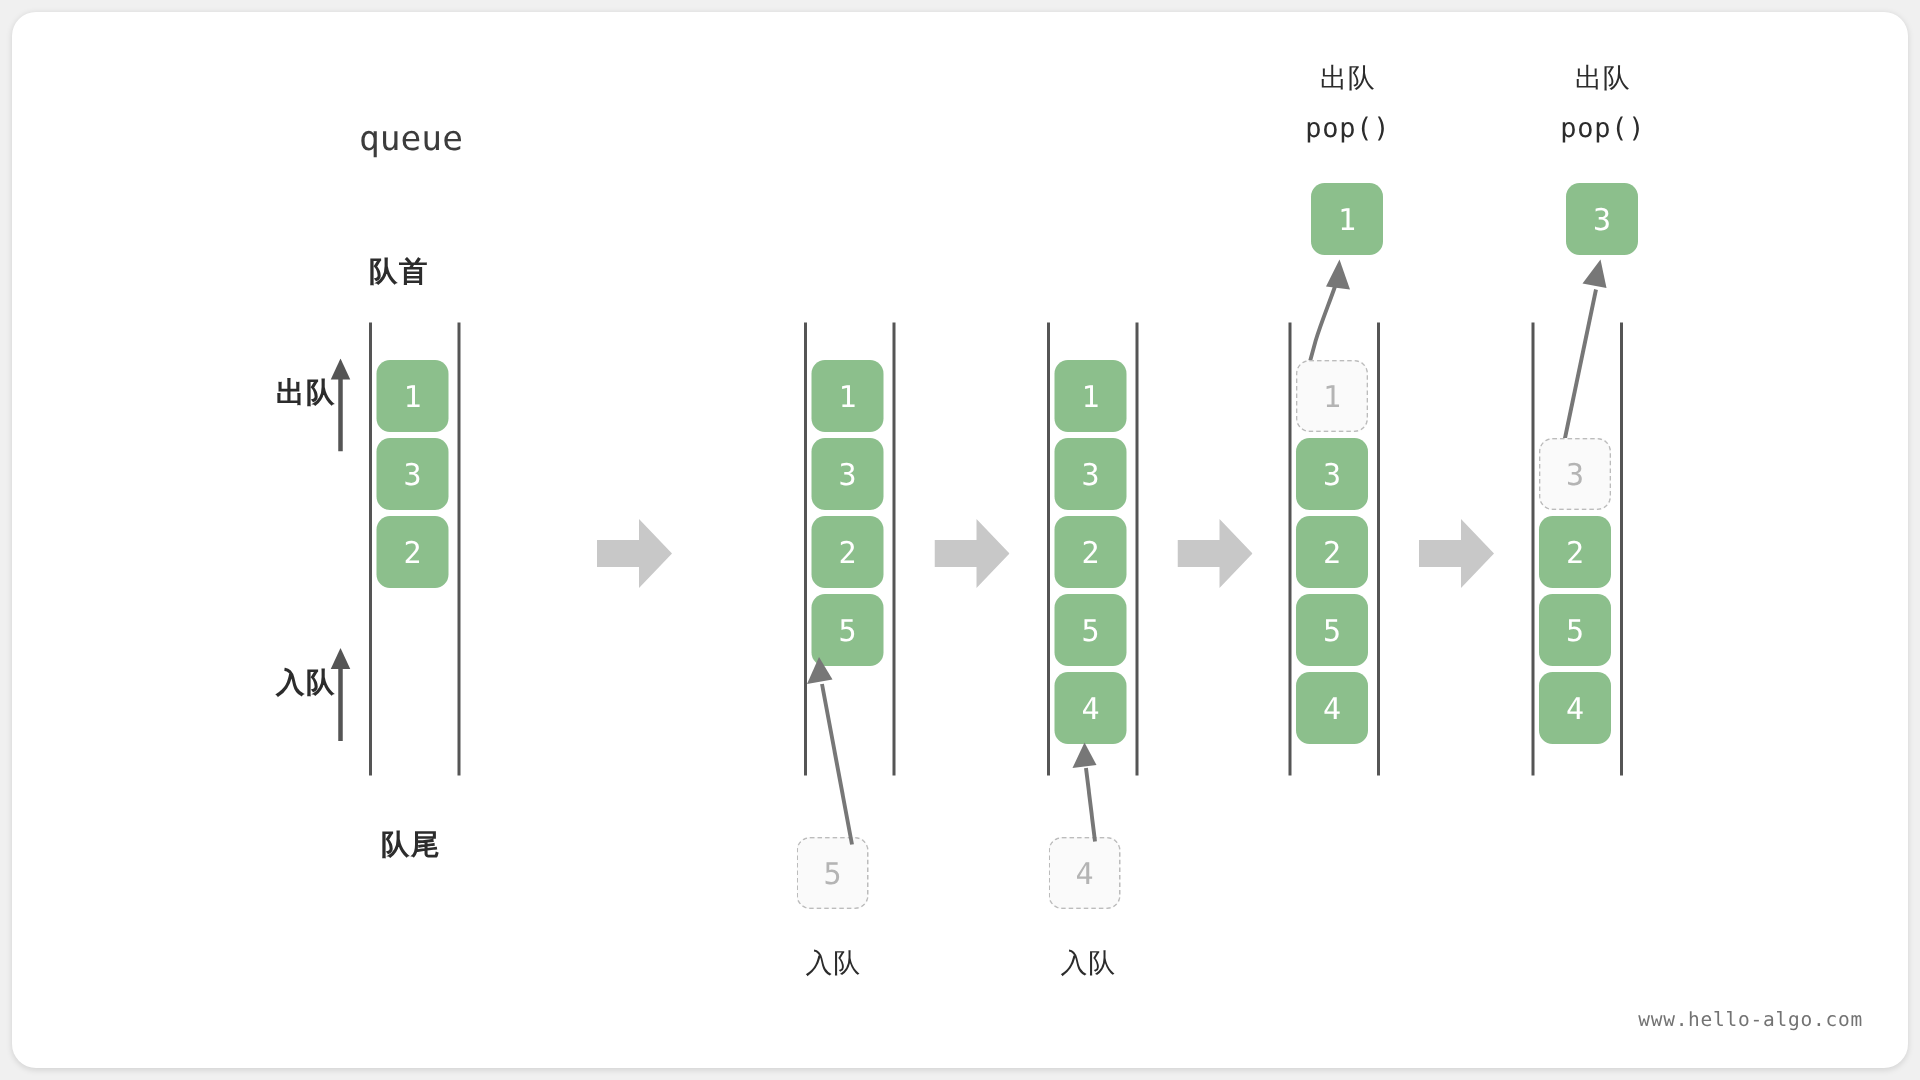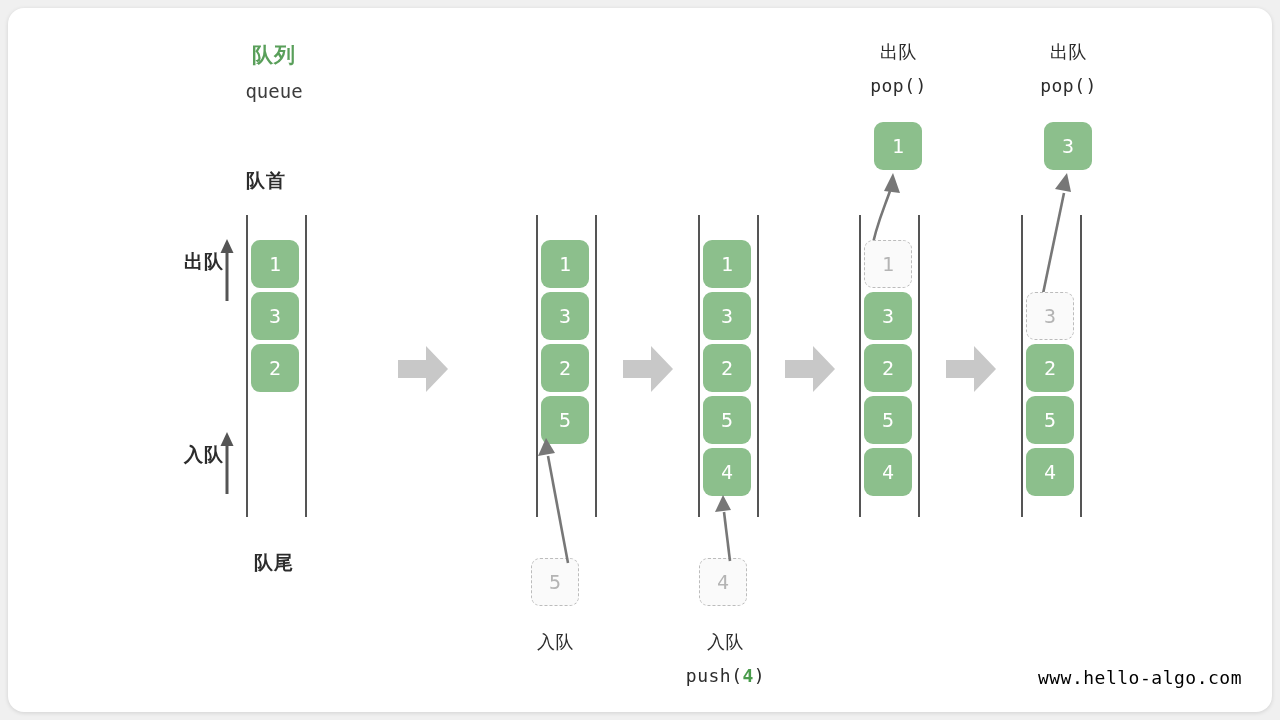--- a/index.html
+++ b/index.html
@@ -36,21 +36,21 @@
     position: absolute;
     font-size: 21px;
     font-weight: bold;
     color: #599f5a;
     text-align: center;
     letter-spacing: 1px;
   }
   .title-en {
     position: absolute;
     font-family: "DejaVu Sans Mono", "Liberation Mono", monospace;
-    font-size: 19px;
+    font-size: 23px;
     color: #3c3c3c;
     text-align: center;
   }
   .label-bold {
     position: absolute;
     font-size: 19px;
     font-weight: bold;
     color: #2c2c2c;
     text-align: center;
     letter-spacing: 1px;
@@ -112,32 +112,31 @@
   .thin-arrow {
     position: absolute;
     overflow: visible;
   }
 
   .watermark {
     position: absolute;
     right: 30px;
     bottom: 24px;
     font-family: "DejaVu Sans Mono", "Liberation Mono", monospace;
-    font-size: 18px;
-    color: #000000;
+    font-size: 13px;
+    color: #737373;
     letter-spacing: 0.5px;
   }
 </style>
 </head>
 <body>
 
 <div class="card">
   <div class="stage">
 
-    <div class="title-cn" style="left:196px; top:33px; width:140px;">队列</div>
     <div class="title-en" style="left:196px; top:72px; width:140px;">queue</div>
 
     <div class="label-bold" style="left:188px; top:160px; width:140px;">队首</div>
     <div class="label-bold" style="left:196px; top:542px; width:140px;">队尾</div>
 
     <div class="label-bold" style="left:134px; top:241px; width:82px; text-align:right;">出队</div>
     <svg class="updown-arrow" style="left:208px; top:231px;" width="22" height="62" viewBox="0 0 22 62">
       <line x1="11" y1="62" x2="11" y2="12" stroke="#555555" stroke-width="3"></line>
       <polygon points="11,0 4.5,14 17.5,14" fill="#555555"></polygon>
     </svg>
@@ -189,21 +188,20 @@
     <div class="box" style="left:695px; top:388px;">5</div>
     <div class="box" style="left:695px; top:440px;">4</div>
 
     <div class="box ghost" style="left:691px; top:550px;">4</div>
     <svg class="thin-arrow" style="left:690px; top:487px;" width="60" height="66" viewBox="0 0 60 66">
       <line x1="32" y1="66" x2="26" y2="17" stroke="#777777" stroke-width="2.6"></line>
       <polygon points="25,0 17,17 33,15" fill="#777777"></polygon>
     </svg>
     <div class="op-label" style="left:635px; top:618px; width:165px;">
       <div>入队</div>
-      <div class="mono"><span>push(</span><span class="num">4</span><span>)</span></div>
     </div>
 
     <svg class="flow-arrow" style="left:777px; top:338px;" width="50" height="46" viewBox="0 0 50 46">
       <polygon points="0,14 28,14 28,0 50,23 28,46 28,32 0,32" fill="#c8c8c8"></polygon>
     </svg>
 
     <div class="op-label" style="left:808px; top:28px; width:165px;">
       <div>出队</div>
       <div class="mono">pop()</div>
     </div>

